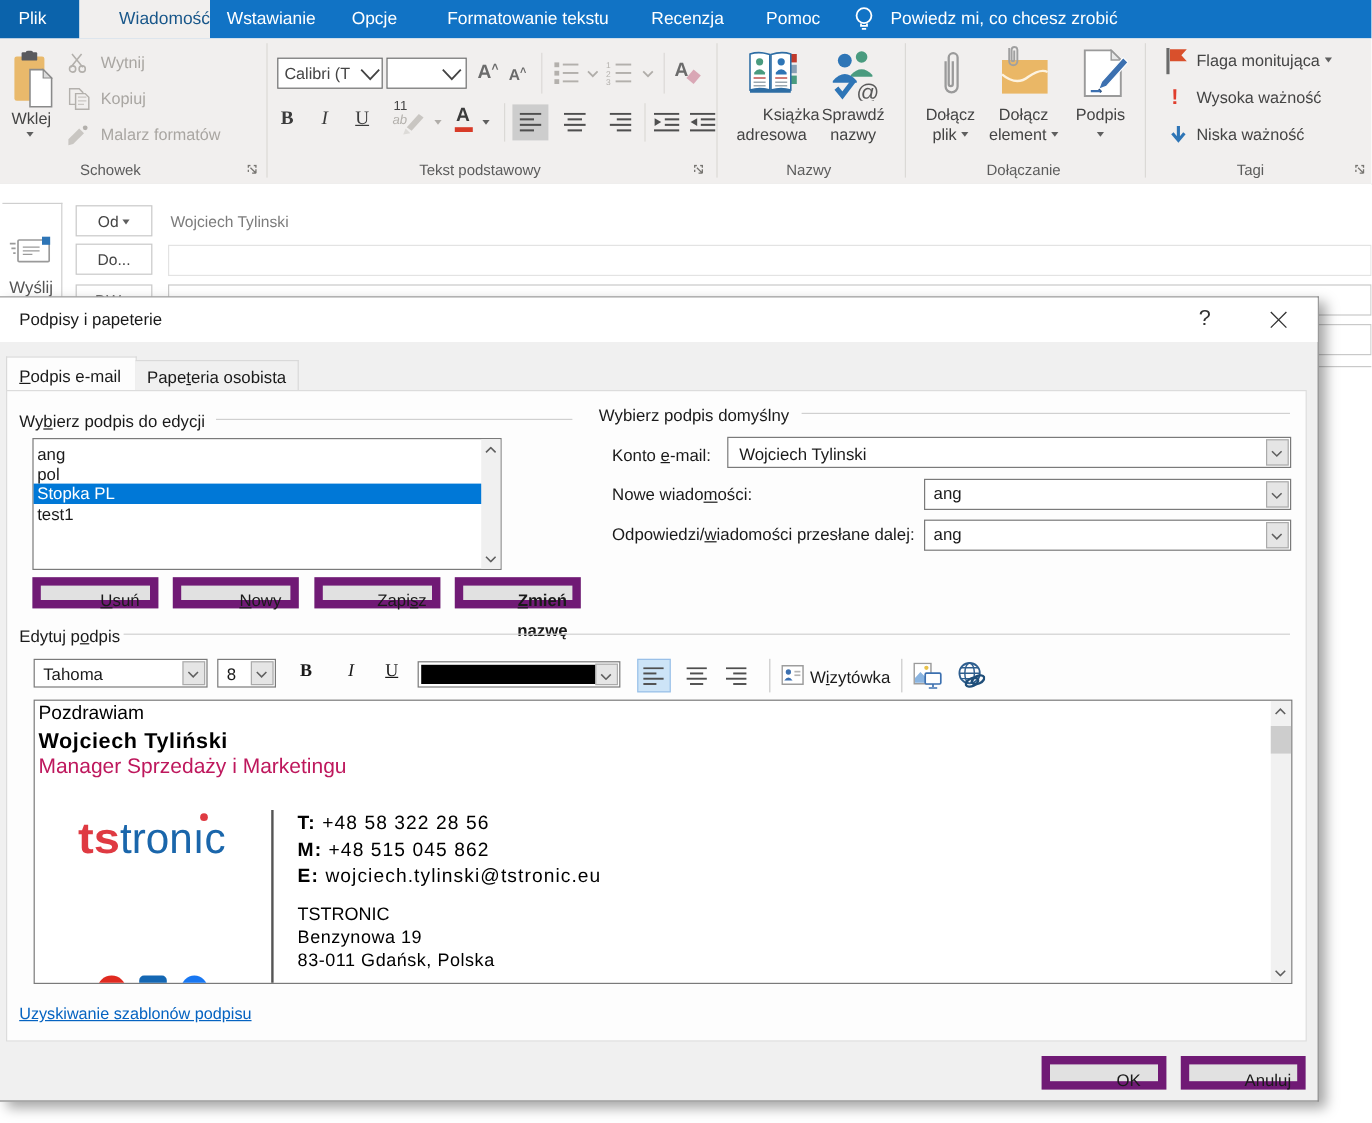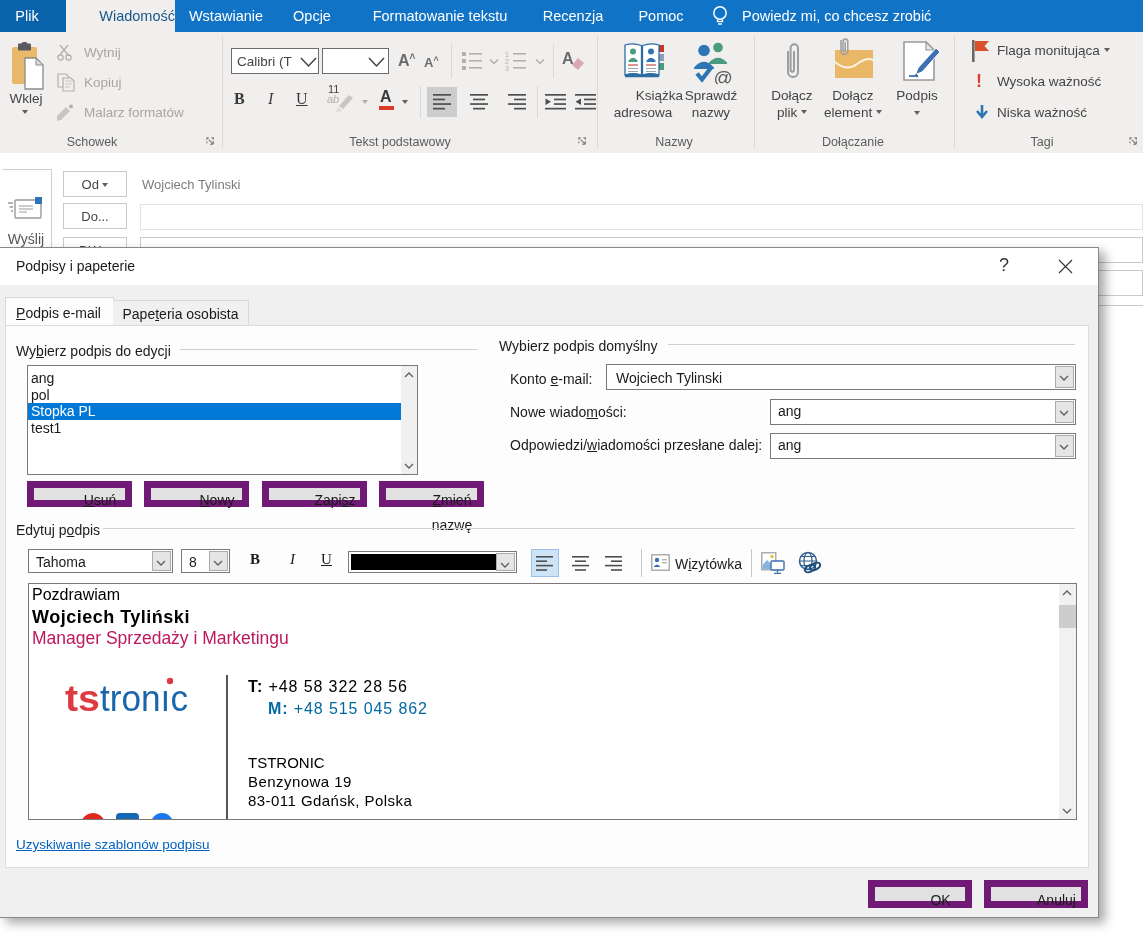--- a/index.html
+++ b/index.html
@@ -330,21 +330,21 @@
   <svg class="abs" style="left:404px;top:372px;" width="10" height="6" viewBox="0 0 10 6">
       <path d="M1 5 L5 1 L9 5" stroke="#5f5f5f" stroke-width="1.3" fill="none"></path>
     </svg>
   <svg class="abs" style="left:404px;top:463px;" width="10" height="6" viewBox="0 0 10 6">
       <path d="M1 1 L5 5 L9 1" stroke="#5f5f5f" stroke-width="1.3" fill="none"></path>
     </svg>
 
   <div class="abs wbtn" style="left:27px;top:481px;width:105px;height:26px;line-height:25px;"><u>U</u>suń</div>
   <div class="abs wbtn" style="left:144px;top:481px;width:105px;height:26px;line-height:25px;"><u>N</u>owy</div>
   <div class="abs wbtn" style="left:262px;top:481px;width:105px;height:26px;line-height:25px;">Zapi<u>s</u>z</div>
-  <div class="abs wbtn" style="left:379px;top:481px;width:105px;height:26px;line-height:25px;"><u>Z</u>mień nazwę</div>
+  <div class="abs wbtn" style="left:379px;top:481px;width:105px;height:26px;line-height:25px;font-weight:bold;"><u>Z</u>mień nazwę</div>
 
   <div class="abs dlabel" style="left:499px;top:338px;">Wybierz podpis domyślny</div>
   <div class="abs gline" style="left:668px;top:344px;width:407px;"></div>
   <div class="abs dlabel" style="left:510px;top:371px;">Konto <u>e</u>-mail:</div>
   <div class="abs wcombo" style="left:606px;top:364px;width:470px;height:26px;">
     <div class="abs dlabel" style="left:9px;top:5px;">Wojciech Tylinski</div>
       <div class="ddbtn"><svg width="10" height="6" viewBox="0 0 10 6" style="margin:8px 0 0 3px;">
           <path d="M1 1 L5 5 L9 1" stroke="#5f5f5f" stroke-width="1.3" fill="none"></path>
         </svg></div>
   </div>
@@ -442,21 +442,22 @@
     <div class="abs" style="left:3px;top:23px;font-size:18px;font-weight:bold;color:#000;letter-spacing:0.5px;">Wojciech Tyliński</div>
     <div class="abs" style="left:3px;top:44px;font-size:17.5px;color:#be185d;">Manager Sprzedaży i Marketingu</div>
 
     <svg class="abs" style="left:36px;top:90px;" width="126" height="40" viewBox="0 0 126 40">
       <text x="0" y="37" font-size="36" font-weight="bold" fill="#df3a42" textLength="35" lengthAdjust="spacingAndGlyphs" font-family="Liberation Sans,sans-serif">ts</text>
       <text x="35" y="37" font-size="36" fill="#1a66ab" textLength="88" lengthAdjust="spacingAndGlyphs" font-family="Liberation Sans,sans-serif">tronıc</text>
       <circle cx="105" cy="7" r="3.2" fill="#df3a42"></circle>
     </svg>
     <div class="abs" style="left:197px;top:91px;width:2px;height:146px;background:#555;"></div>
     <div class="abs" style="left:219px;top:94px;font-size:16px;color:#000;letter-spacing:0.9px;"><b>T:</b> +48 58 322 28 56</div>
-    <div class="abs" style="left:219px;top:116px;font-size:16px;color:#0369a1;letter-spacing:0.9px;margin-left:20px;"><b>M:</b> +48 515 045 862</div>
+    <div class="abs" style="left:219px;top:116px;font-size:16px;color:#000000;letter-spacing:0.9px;"><b>M:</b> +48 515 045 862</div>
+    <div class="abs" style="left:219px;top:138px;font-size:16px;color:#000;letter-spacing:0.9px;"><b>E:</b> wojciech.tylinski@tstronic.eu</div>
     <div class="abs" style="left:219px;top:170px;font-size:15px;color:#000;">TSTRONIC</div>
     <div class="abs" style="left:219px;top:189px;font-size:15px;color:#000;letter-spacing:0.45px;">Benzynowa 19</div>
     <div class="abs" style="left:219px;top:208px;font-size:15px;color:#000;letter-spacing:0.45px;">83-011 Gdańsk, Polska</div>
 
     <div class="abs" style="left:52px;top:229px;width:24px;height:24px;border-radius:50%;background:#e02a20;"></div>
     <div class="abs" style="left:87px;top:229px;width:23px;height:23px;border-radius:4px;background:#1467b3;"></div>
     <div class="abs" style="left:122px;top:229px;width:22px;height:22px;border-radius:50%;background:#1877f2;"></div>
 
     <div class="abs" style="right:0;top:0;width:17px;height:237px;background:#f1f1f1;"></div>
     <svg class="abs" style="right:4px;top:6px;" width="10" height="6" viewBox="0 0 10 6">

